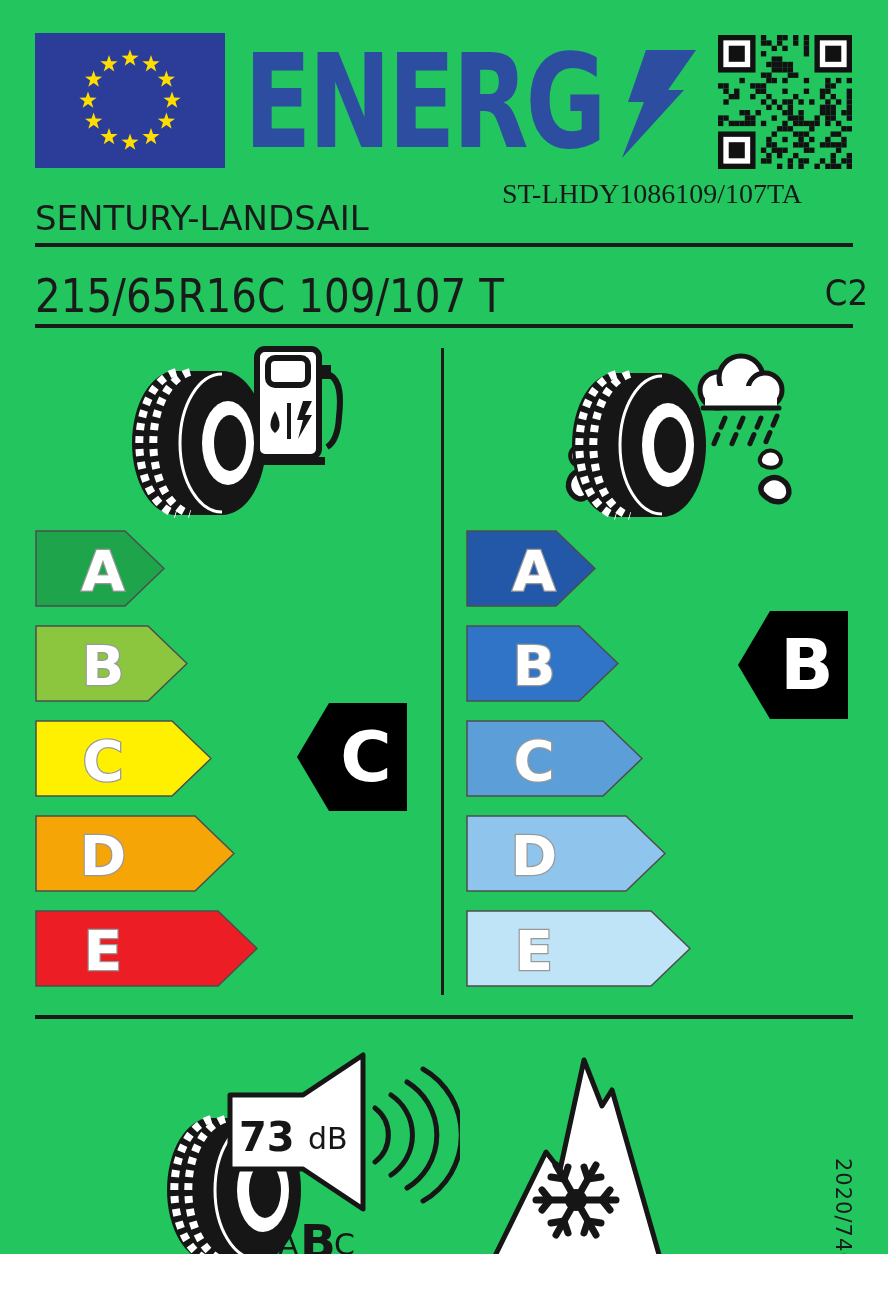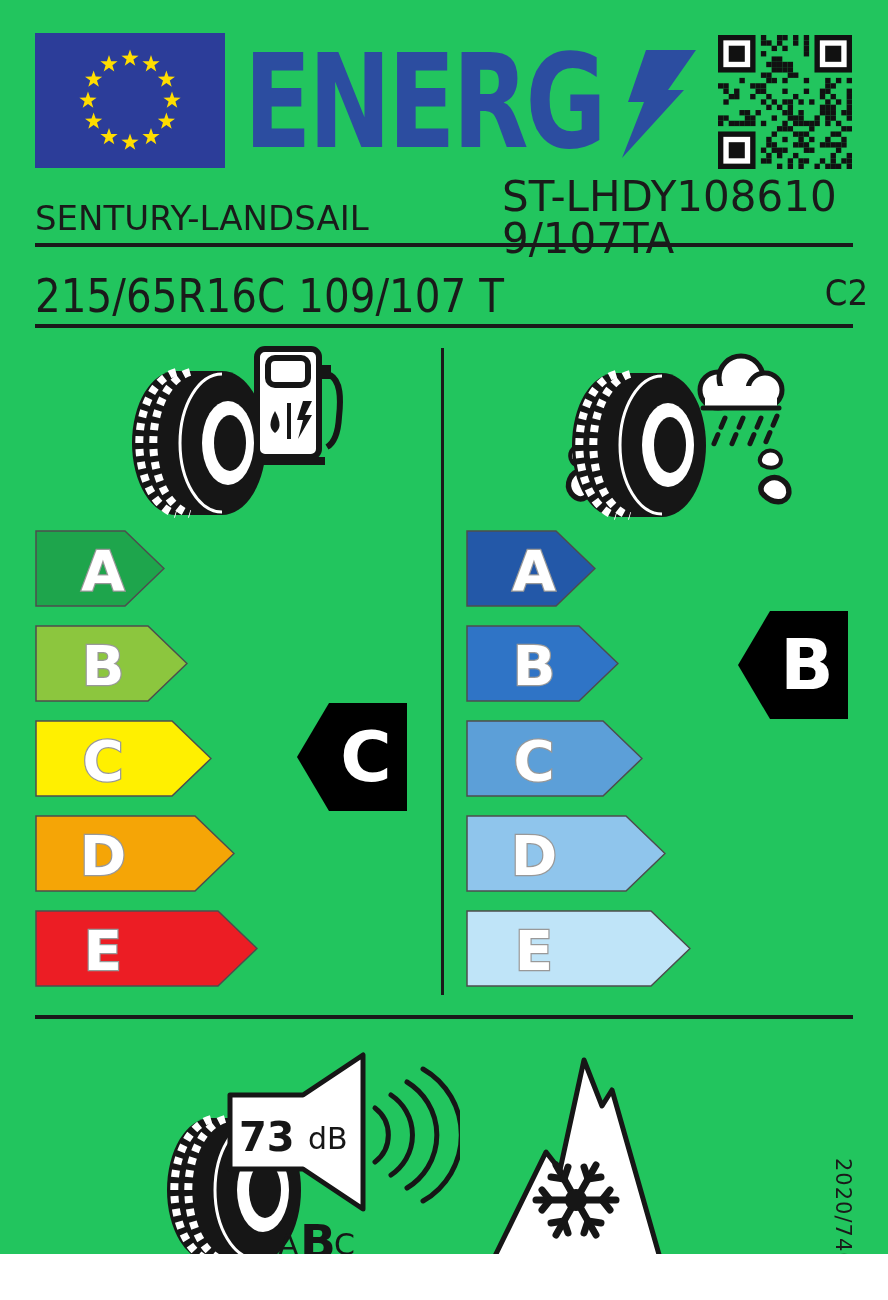--- a/index.html
+++ b/index.html
@@ -3,21 +3,21 @@
 <meta charset="utf-8">
 <style>
   html,body{margin:0;padding:0;background:#fff;}
   #label{position:relative;width:888px;height:1254px;background:#22c55e;overflow:hidden;
          font-family:"DejaVu Sans",sans-serif;color:#1a1a1a;}
   .abs{position:absolute;}
   .rule{position:absolute;left:35px;width:818px;height:4px;background:#1a1a1a;}
   .energ{left:244px;top:37px;font-size:130px;font-weight:bold;line-height:1;
          color:#2C4DA0;transform:scaleX(.76);transform-origin:0 0;letter-spacing:-4px;white-space:nowrap;}
   .supplier{left:35px;top:201px;font-size:34px;font-weight:normal;line-height:1;letter-spacing:0;}
-  .typeid{left:502px;top:176px;width:362px;font-size:42px;line-height:42px;word-break:break-all;}
+  .typeid{left:502px;top:176px;width:362px;font-size:28px;line-height:35px;word-break:break-all;font-family:Liberation Serif, serif;}
   .tyresize{left:35px;top:273px;font-size:46px;line-height:1;transform:scaleX(.88);
             transform-origin:0 0;white-space:nowrap;}
   .tclass{left:790px;top:275px;width:78px;font-size:36px;line-height:1;text-align:right;
           transform:scaleX(.9);transform-origin:100% 0;}
   .vdivider{position:absolute;left:441px;top:348px;width:3px;height:647px;background:#1a1a1a;}
   .reg{left:831px;top:1158px;font-size:21px;letter-spacing:1px;writing-mode:vertical-rl;}
   svg{display:block;font-family:inherit;}
   svg text{font-family:"DejaVu Sans",sans-serif;}
   .arrow-letter{paint-order:stroke;}
 </style>

